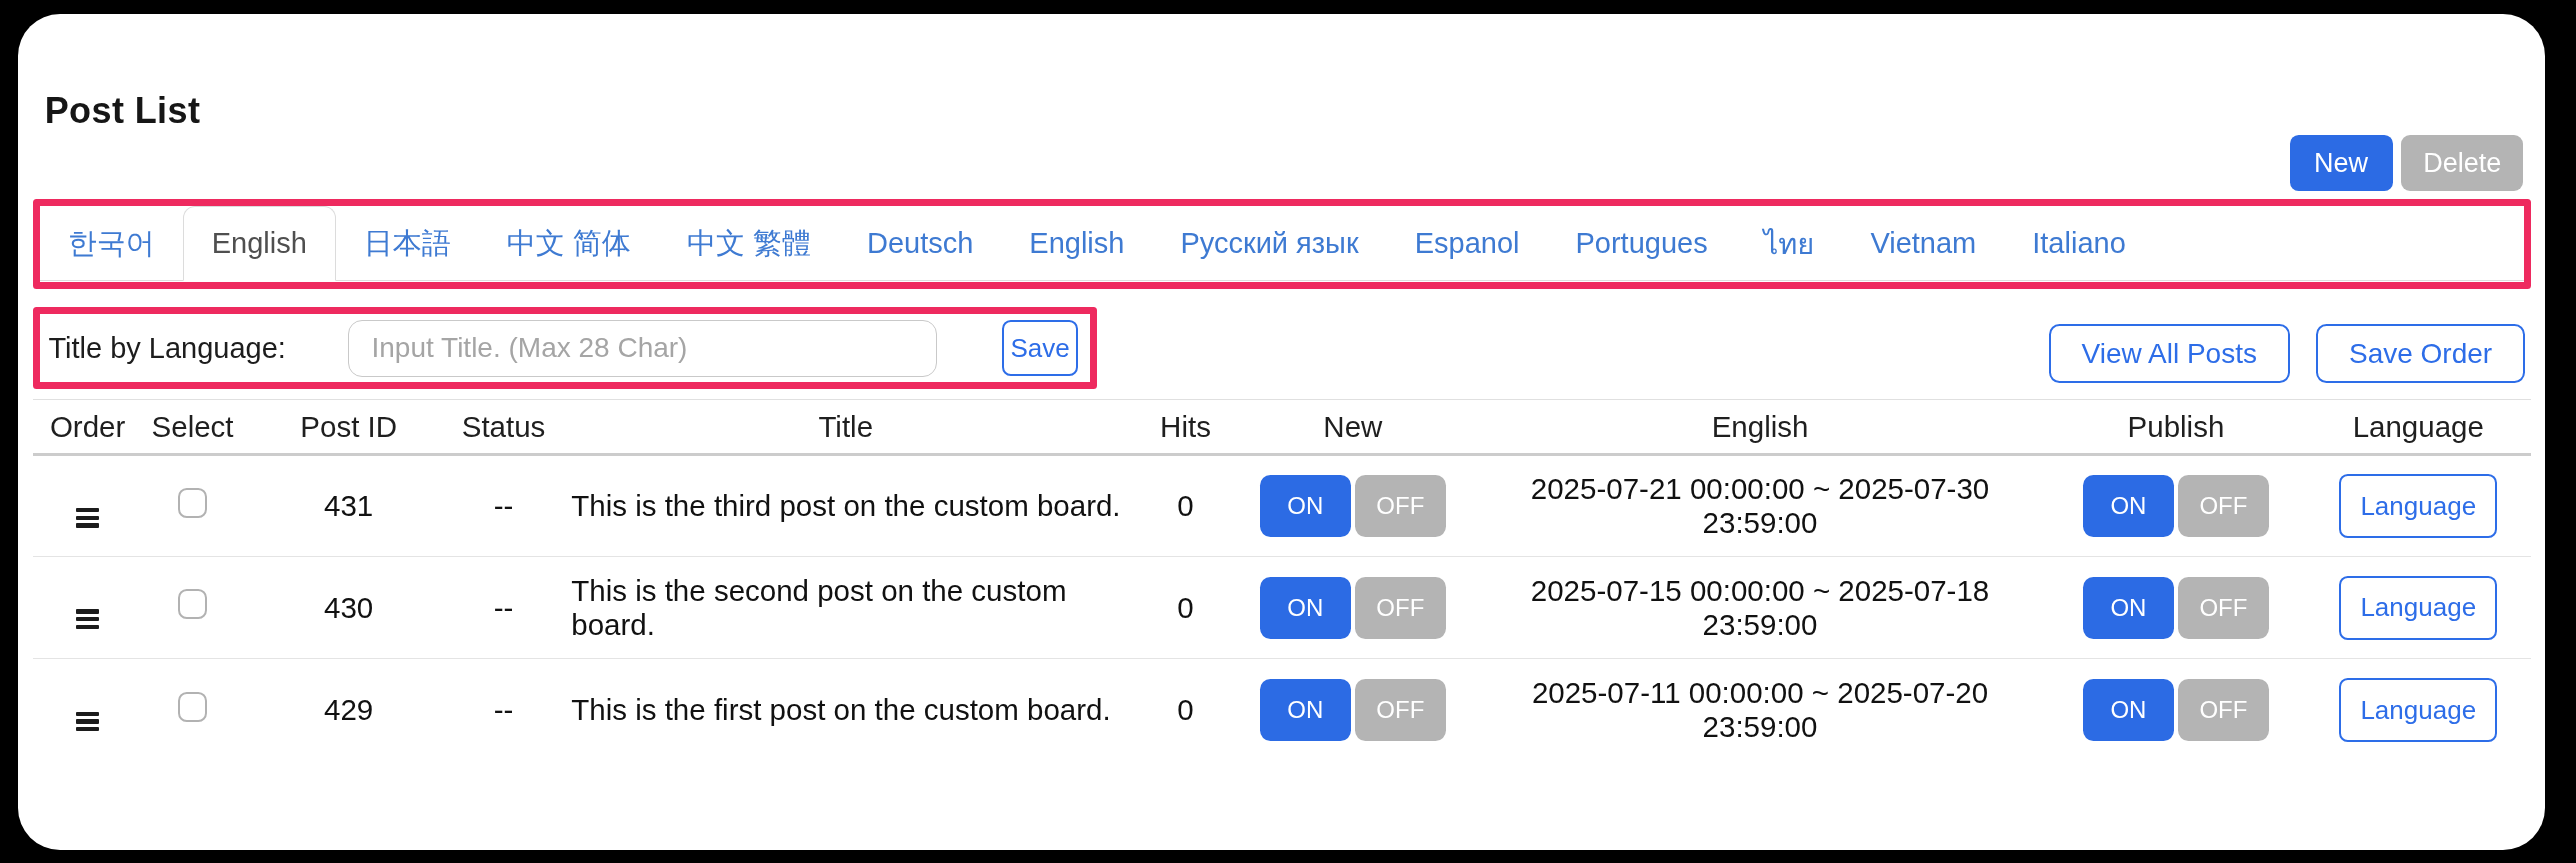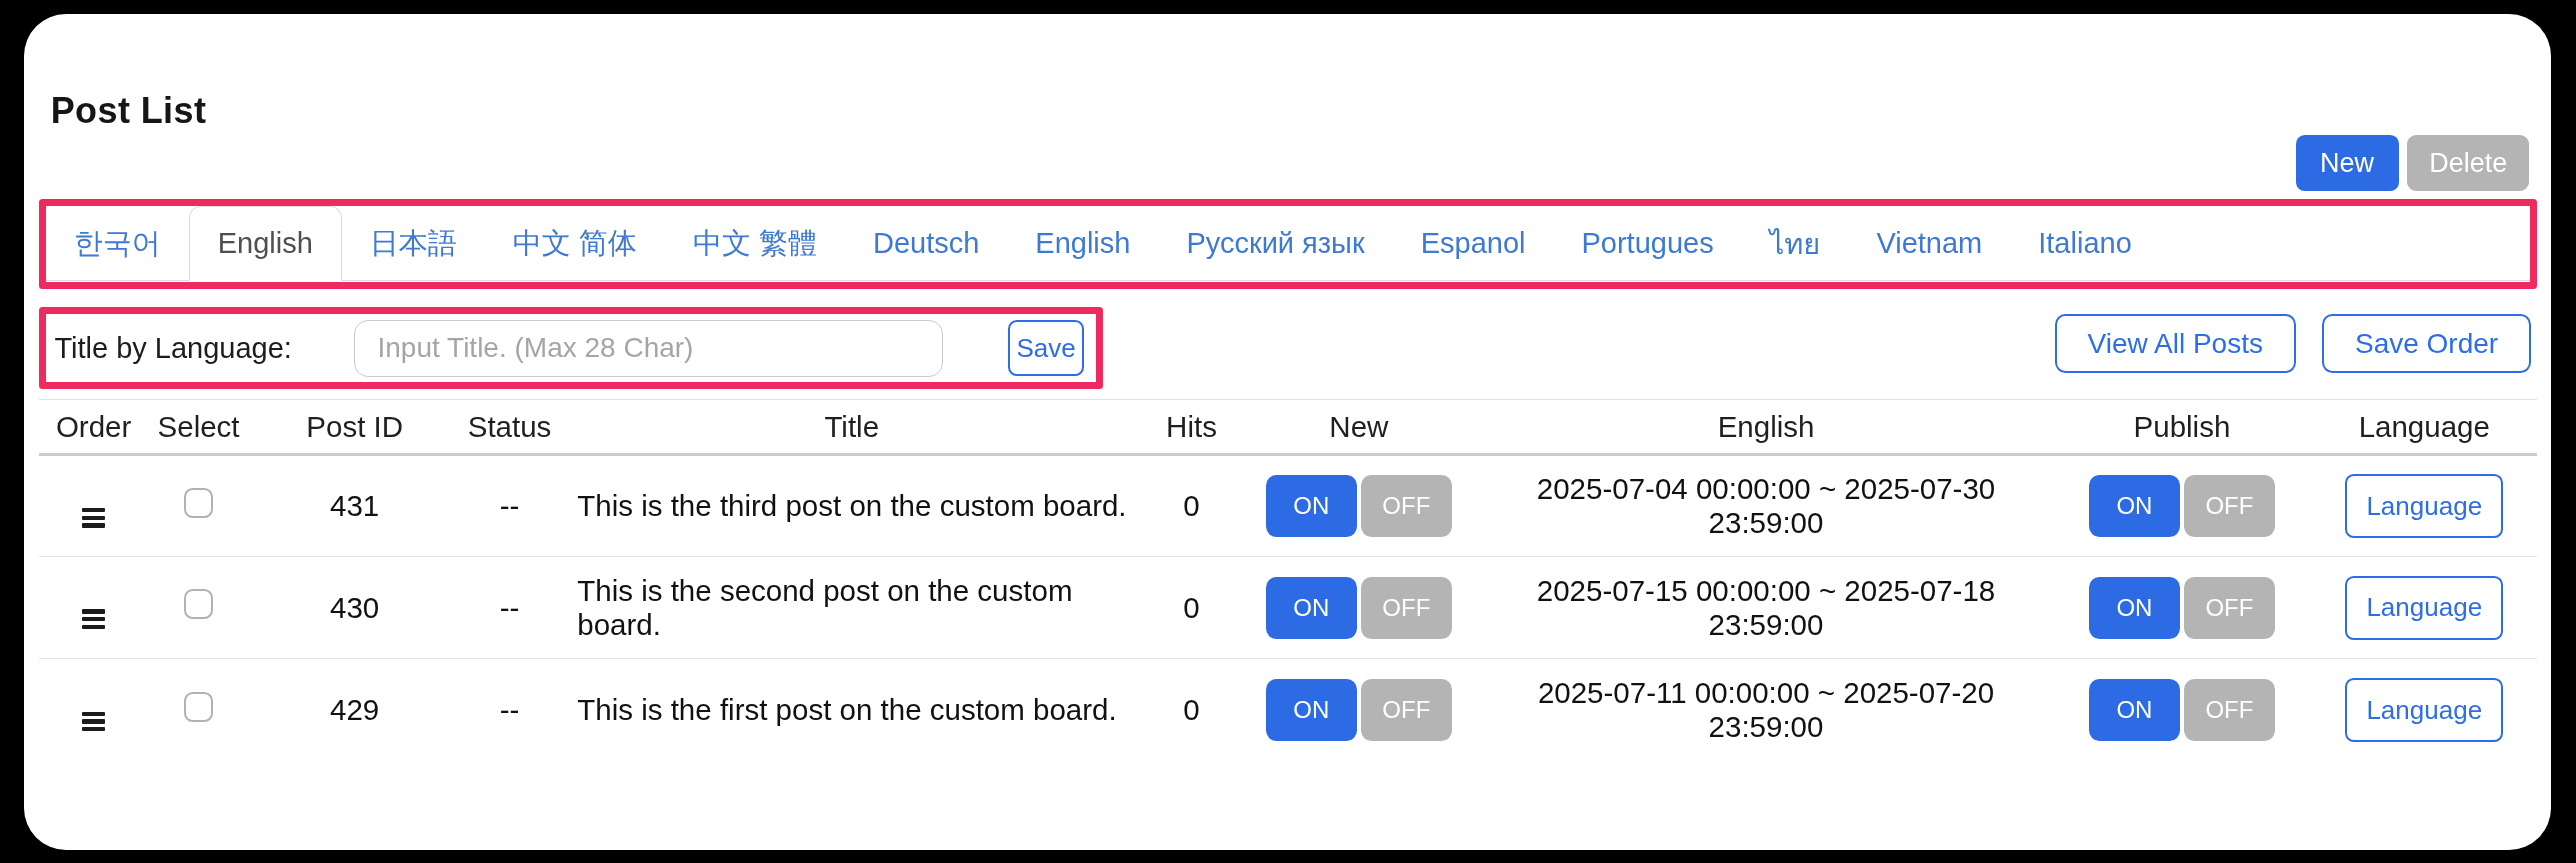--- a/index.html
+++ b/index.html
@@ -3,21 +3,21 @@
 <meta charset="utf-8">
 <style>
   * { box-sizing: border-box; }
   html,body { margin:0; padding:0; }
   body {
     width:2576px; height:864px; background:#000;
     font-family:"Liberation Sans","DejaVu Sans",sans-serif;
     overflow:hidden; position:relative;
   }
   .card {
-    position:absolute; left:24px; top:14px; width:2527px; height:836px;
+    position:absolute; left:18px; top:14px; width:2527px; height:836px;
     background:#fff; border-radius:42px; padding:0 14.7px;
   }
   
   .panel-header { position:relative; height:185px; }
   .page-title {
     position:absolute; left:12px; top:76px; margin:0;
     font-size:36px; font-weight:bold; color:#161616; letter-spacing:0.4px;
   }
   .header-actions { position:absolute; right:7px; top:121px; display:flex; gap:8.7px; }
   .btn { cursor:pointer; font-family:inherit; }
@@ -55,21 +55,21 @@
     margin-left:14px; width:694px; height:57px; border:1.7px solid #c9c9c9;
     border-radius:14px; padding:0 22.6px; font-size:28px; color:#333;
     font-family:inherit; outline:none;
   }
   .title-input::placeholder { color:#a5a5a5; }
   .btn-outline {
     background:#fff; color:#2d6de8; border:2.6px solid #2d6de8; border-radius:8.7px;
     font-size:26px; cursor:pointer; font-family:inherit;
   }
   .save-btn { margin-left:17.3px; width:83px; height:56px; }
-  .toolbar-actions { display:flex; gap:26px; margin-top:7px; margin-right:5.2px;padding-left:44px; }
+  .toolbar-actions { display:flex; gap:26px; margin-top:17px; margin-right:5.2px;padding-left:44px; }
   .big-outline { height:59px; padding:0 31px; border-radius:10.4px; font-size:28px; border-width:2.6px; }
   
   table { width:2498px; border-collapse:collapse; table-layout:fixed; margin-top:10.4px; border-top:1.7px solid #e0e0e0; }
   th {
     font-size:29.5px; font-weight:400; color:#1f1f1f; height:55px;
     border-bottom:3.5px solid #cccccc; text-align:center;
   }
   td {
     font-size:29.5px; color:#111; height:102px; text-align:center;
     border-bottom:1.7px solid #e4e4e4; vertical-align:middle;
@@ -175,21 +175,21 @@
             </span></td>
         <td><span class="checkbox"></span></td>
         <td>431</td>
         <td>--</td>
         <td class="title-cell">This is the third post on the custom board.</td>
         <td>0</td>
         <td><span class="toggle">
           <button class="on">ON</button>
           <button class="off">OFF</button>
             </span></td>
-        <td>2025-07-04 00:00:00 ~ 2025-07-30 23:59:00</td>
+        <td>2025-07-21 00:00:00 ~ 2025-07-30 23:59:00</td>
         <td><span class="toggle">
           <button class="on">ON</button>
           <button class="off">OFF</button>
             </span></td>
         <td><button class="btn-outline lang-btn">Language</button></td>
       </tr>
       <tr>
         <td><span class="drag-handle">
               <span class="bar"></span>
               <span class="bar"></span>

